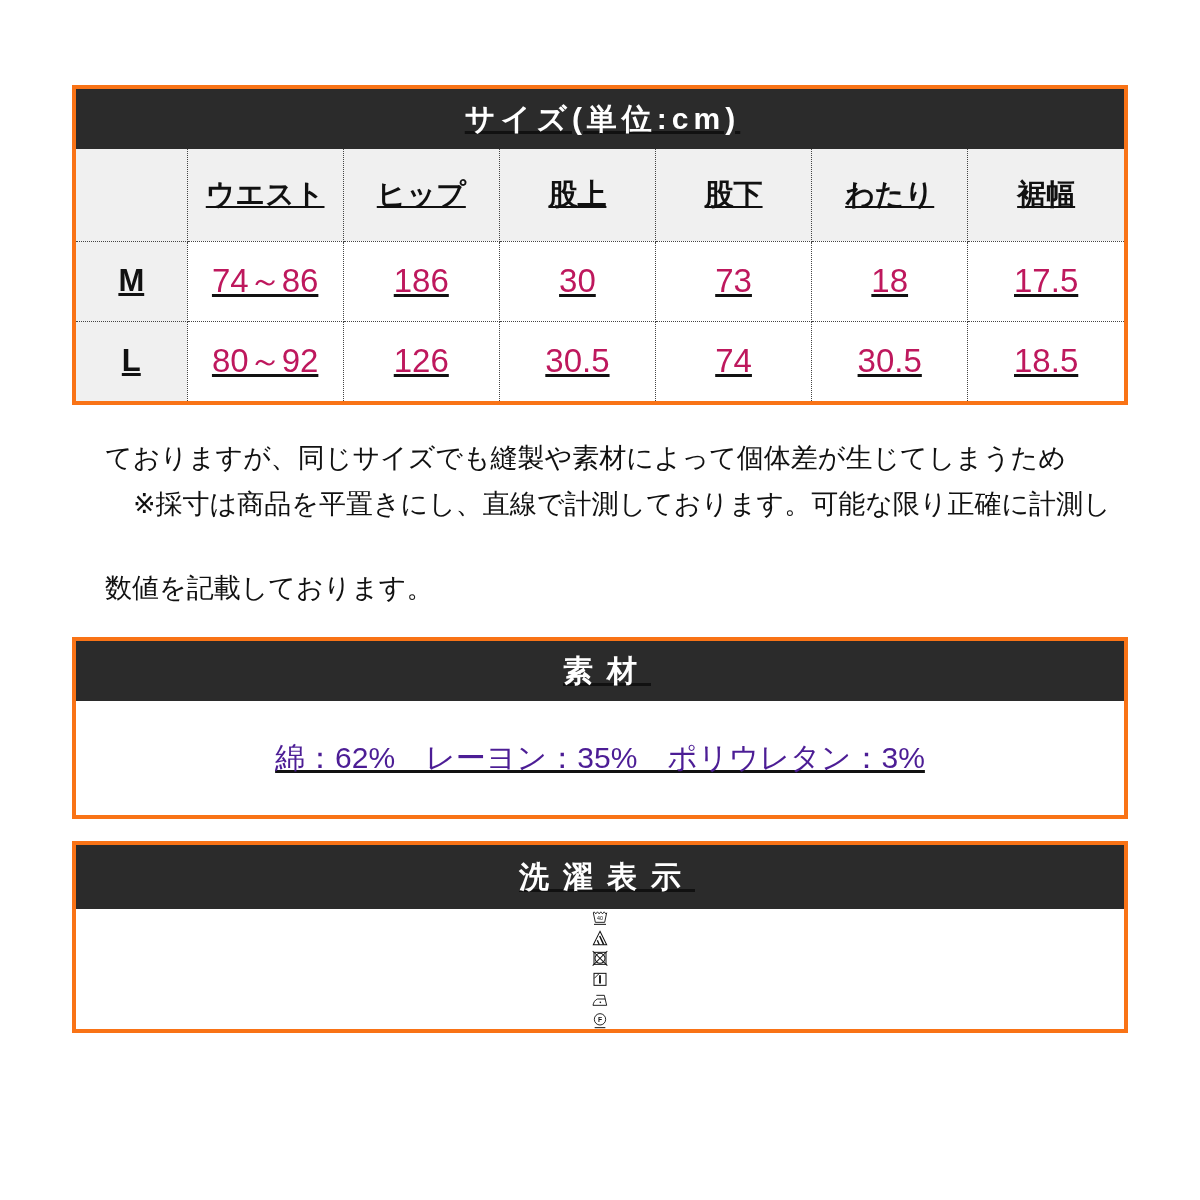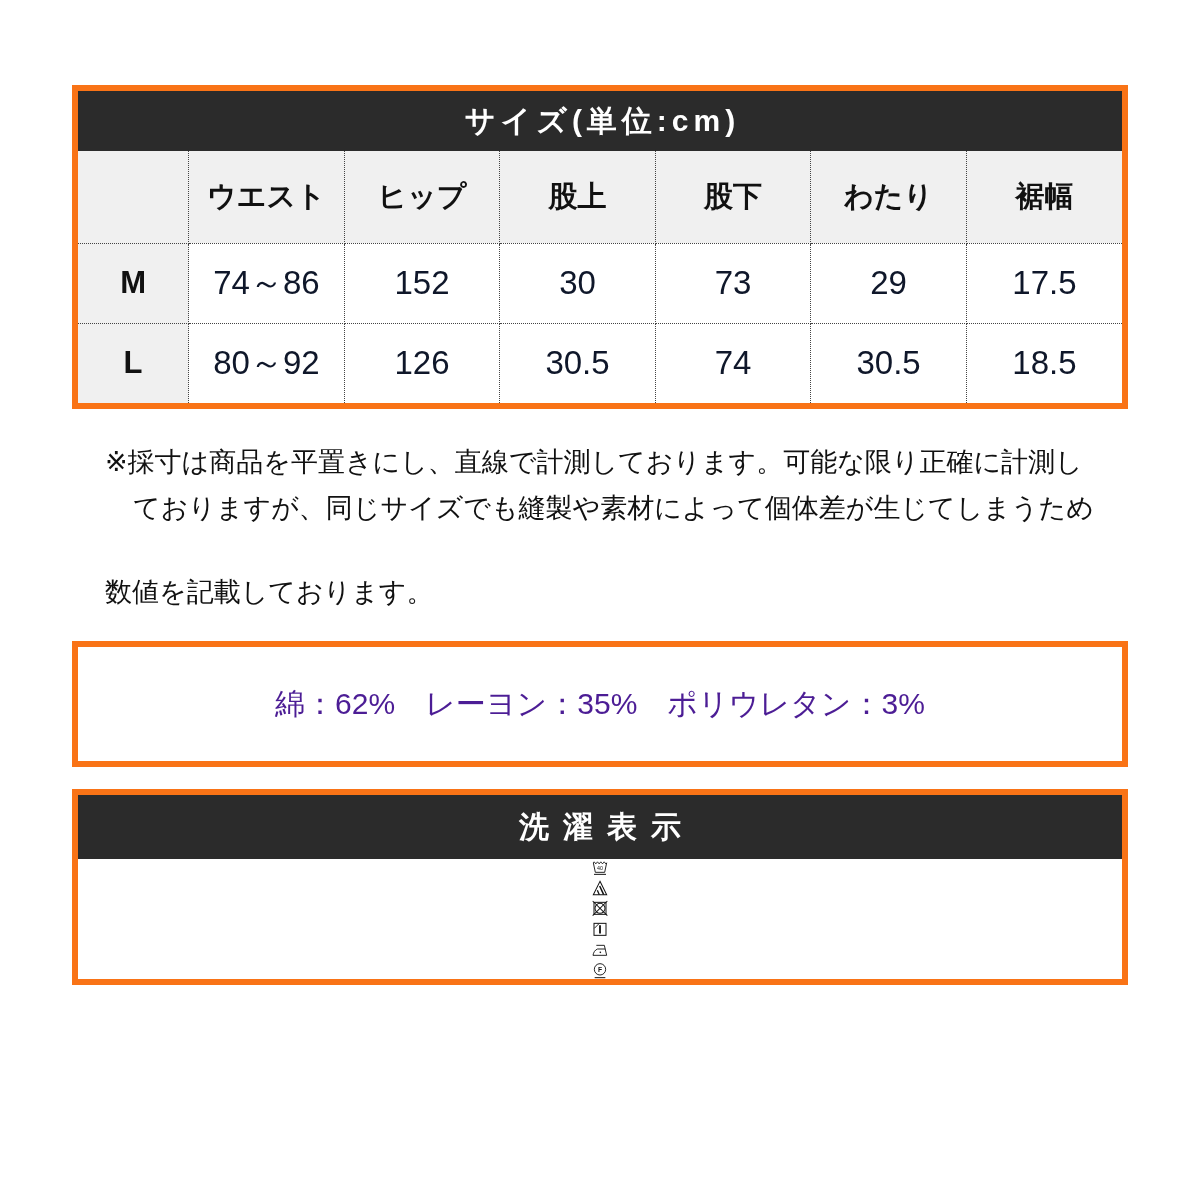--- a/index.html
+++ b/index.html
@@ -5,38 +5,38 @@
   * { margin:0; padding:0; box-sizing:border-box; }
   html,body { background:#ffffff; }
   body {
     width:1200px; height:1200px;
     font-family:"Liberation Sans","DejaVu Sans",sans-serif;
     color:#111111;
   }
   .page { width:1200px; height:1200px; background:#ffffff; overflow:hidden; }
   .content { width:1056px; margin:0 auto; padding-top:85px; }
 
-  .box { border:6px solid #f97316; background:#ffffff; }
+  .box { border:4px solid #f97316; background:#ffffff;text-decoration:underline; }
   .bar {
     height:60px; background:#2b2b2b; color:#ffffff;
     display:flex; align-items:center; justify-content:center;
     font-weight:bold; font-size:30px;
   }
   .size-bar span { letter-spacing:5px; text-indent:5px; }
   .wide-title span { letter-spacing:14px; text-indent:14px; }
 
   
   table.size-table { width:100%; border-collapse:collapse; table-layout:fixed; text-align:center; }
   .col-size { width:10.6%; }
   .col-val  { width:14.9%; }
   table.size-table th, table.size-table td { border:1px dotted #444444; vertical-align:middle;margin-top:46px; }
   table.size-table thead th { height:92px; background:#f0f0f0; font-size:29px; font-weight:bold; }
   table.size-table tbody tr { height:80px; }
   table.size-table tbody th { background:#f0f0f0; font-size:31px; font-weight:bold; }
-  table.size-table td { font-size:33px; font-weight:normal; color:#0f172a; background:#ffffff; }
+  table.size-table td { font-size:33px; font-weight:normal; color:#be185d; background:#ffffff; }
   table.size-table tr > *:first-child { border-left:none; }
   table.size-table tr > *:last-child  { border-right:none; }
   table.size-table thead th { border-top:none; }
   table.size-table tbody tr:last-child > * { border-bottom:none; }
 
   
   .notes { margin:30px 0 0 33px; font-size:27px; line-height:46px; color:#111111; }
   .note { padding-left:28px; }
   .note + .note { margin-top:38px; }
   .note-line { display:block; }
@@ -80,50 +80,53 @@
             <th>股上</th>
             <th>股下</th>
             <th>わたり</th>
             <th>裾幅</th>
           </tr>
         </thead>
         <tbody>
           <tr>
             <th>M</th>
             <td>74～86</td>
-            <td>152</td>
+            <td>186</td>
             <td>30</td>
             <td>73</td>
-            <td>29</td>
+            <td>18</td>
             <td>17.5</td>
           </tr>
           <tr>
             <th>L</th>
             <td>80～92</td>
             <td>126</td>
             <td>30.5</td>
             <td>74</td>
             <td>30.5</td>
             <td>18.5</td>
           </tr>
         </tbody>
       </table>
     </section>
 
     <div class="notes">
       <p class="note">
+        <span class="note-line">ておりますが、同じサイズでも縫製や素材によって個体差が生じてしまうため</span>
         <span class="note-line">※採寸は商品を平置きにし、直線で計測しております。可能な限り正確に計測し</span>
-        <span class="note-line">ておりますが、同じサイズでも縫製や素材によって個体差が生じてしまうため</span>
       </p>
       <p class="note">
         <span class="note-line">数値を記載しております。</span>
       </p>
     </div>
 
     <section class="box material-box">
+      <div class="bar wide-title">
+        <span>素材</span>
+      </div>
       <div class="material-body">綿：62%　レーヨン：35%　ポリウレタン：3%</div>
     </section>
 
     <section class="box laundry-box">
       <div class="bar wide-title">
         <span>洗濯表示</span>
       </div>
       <div class="laundry-body">
 
         <svg class="care-icon" viewBox="0 0 100 100">

